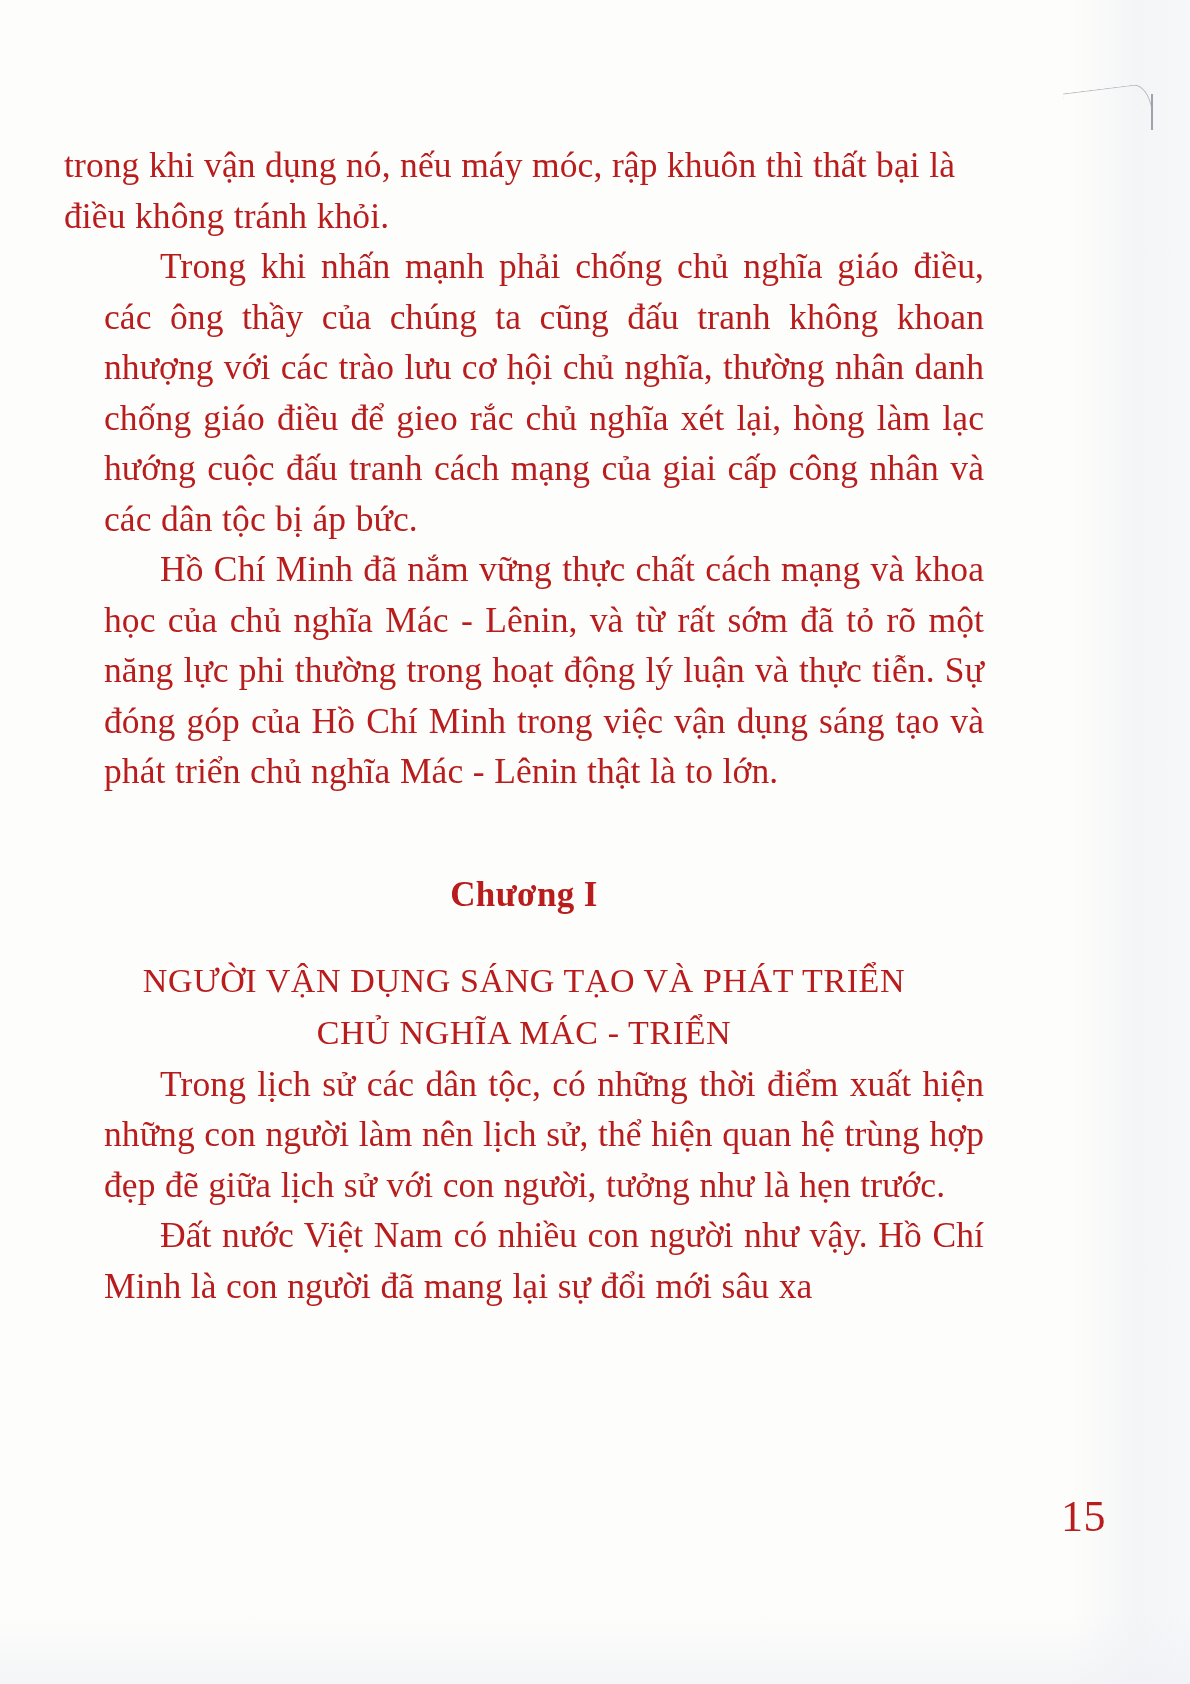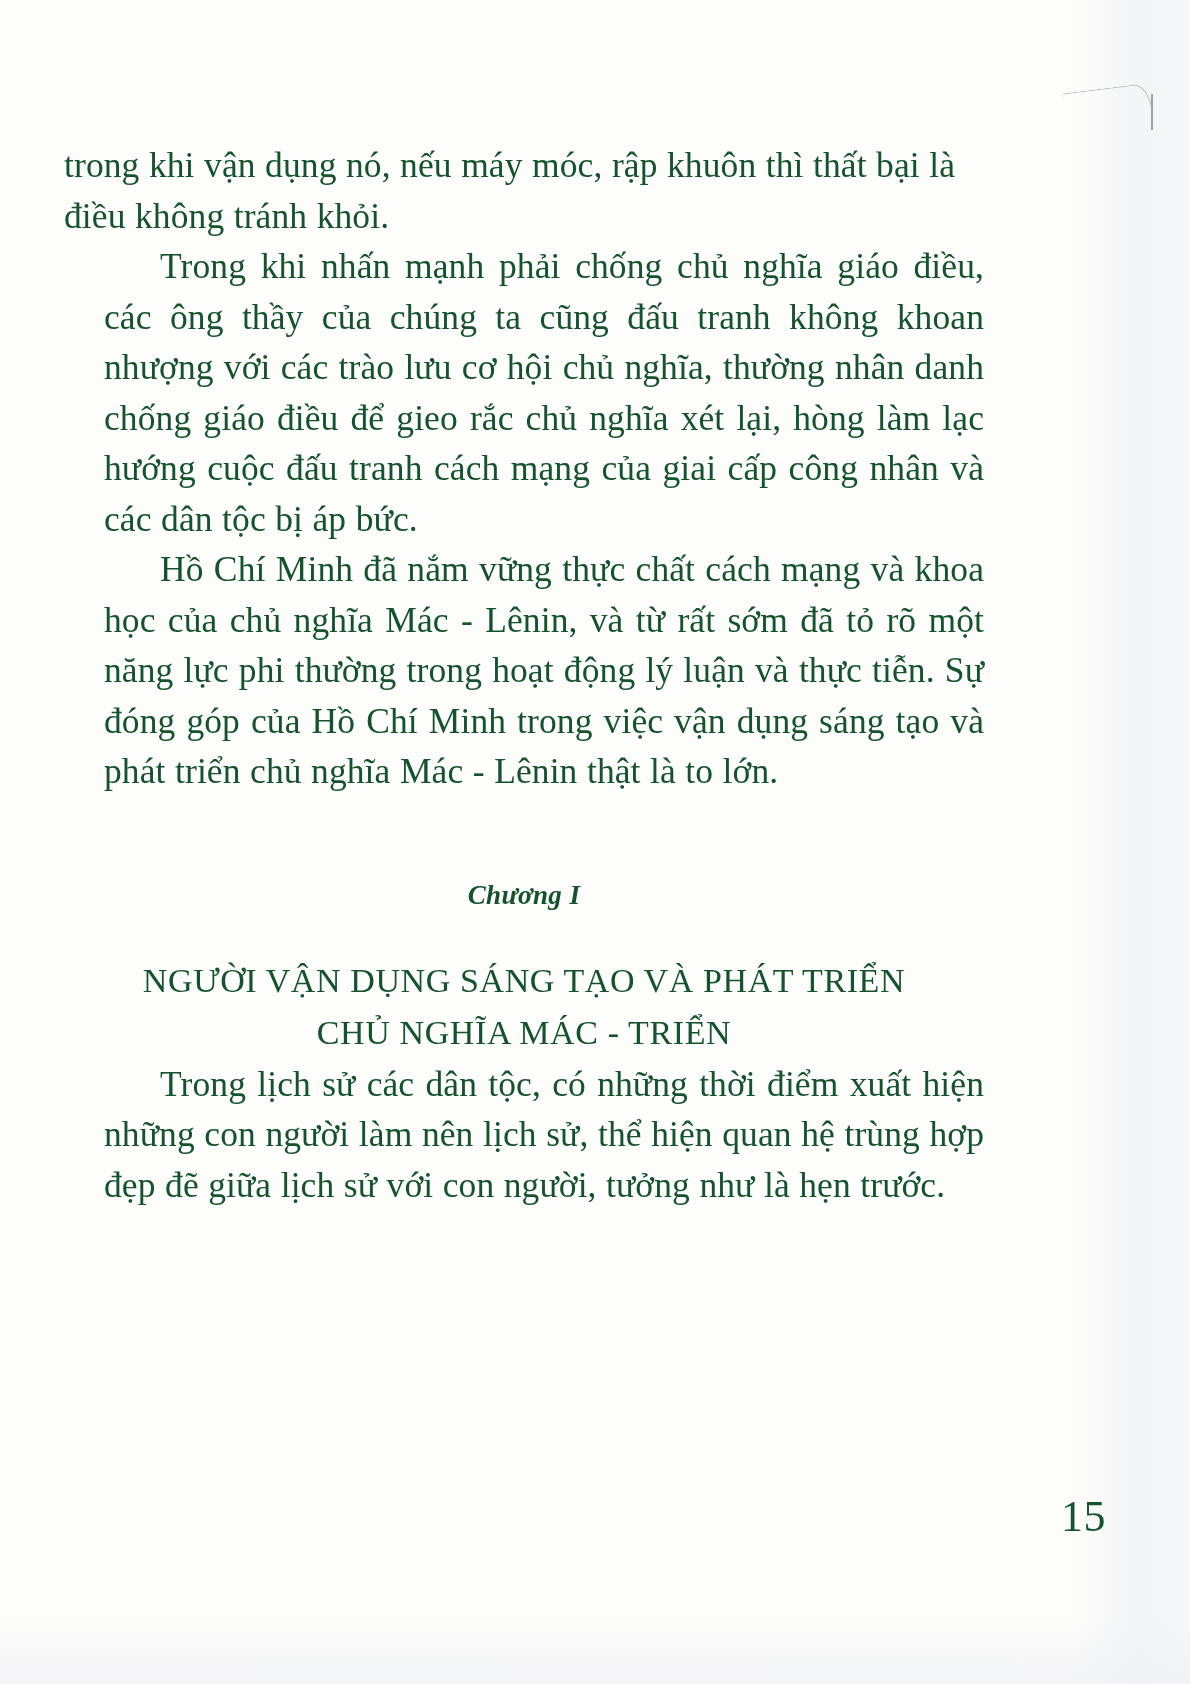--- a/index.html
+++ b/index.html
@@ -7,21 +7,21 @@
     padding: 0;
     background: #ffffff;
   }
   .page {
     position: relative;
     width: 1190px;
     height: 1684px;
     background: #fdfdfb;
     overflow: hidden;
     font-family: "Liberation Serif", "DejaVu Serif", serif;
-    color: #14532d;
+    color: #b91c1c;
   }
 
   
   .scan-edge-right {
     position: absolute;
     top: 0;
     right: 0;
     width: 118px;
     height: 1684px;
     background: linear-gradient(to right, rgba(255,255,255,0) 0%, rgba(236,238,243,0.55) 55%, rgba(246,247,250,0.9) 100%);
@@ -86,23 +86,22 @@
   }
   p.body-par.nojustify {
     text-align: left;
   }
 
   .chapter-block {
     margin-top: 74px;
     text-align: center;
   }
   .chapter-label {
-    font-style: italic;
     font-weight: bold;
-    font-size: 27px;
+    font-size: 35px;
     line-height: 48px;
     letter-spacing: 0.4px;
   }
   .chapter-title {
     margin-top: 36px;
     font-size: 34px;
     line-height: 52px;
     letter-spacing: 0.6px;
     text-align: center;
   }
@@ -150,18 +149,19 @@
     <div class="chapter-block">
       <div class="chapter-label">Chương I</div>
       <div class="chapter-title">
         <span class="tline">NGƯỜI VẬN DỤNG SÁNG TẠO VÀ PHÁT TRIỂN</span>
         <span class="tline">CHỦ NGHĨA MÁC - TRIỂN</span>
       </div>
     </div>
 
     <p class="body-par indent after-title">Trong lịch sử các dân tộc, có những thời điểm xuất hiện những con người làm nên lịch sử, thể hiện quan hệ trùng hợp đẹp đẽ giữa lịch sử với con người, tưởng như là hẹn trước.</p>
 
+    <p class="body-par indent">Đất nước Việt Nam có nhiều con người như vậy. Hồ Chí Minh là con người đã mang lại sự đổi mới sâu xa</p>
 
   </div>
 
   <div class="page-number">15</div>
 
 </div>
 
 </body></html>

